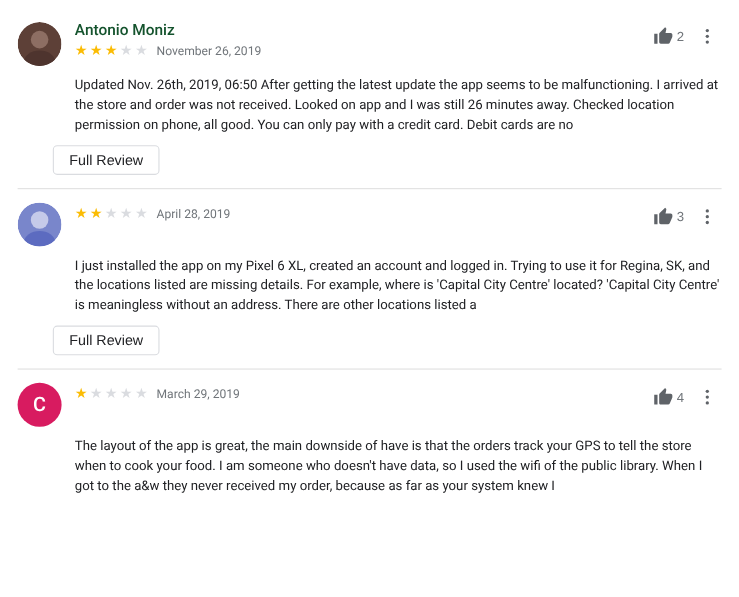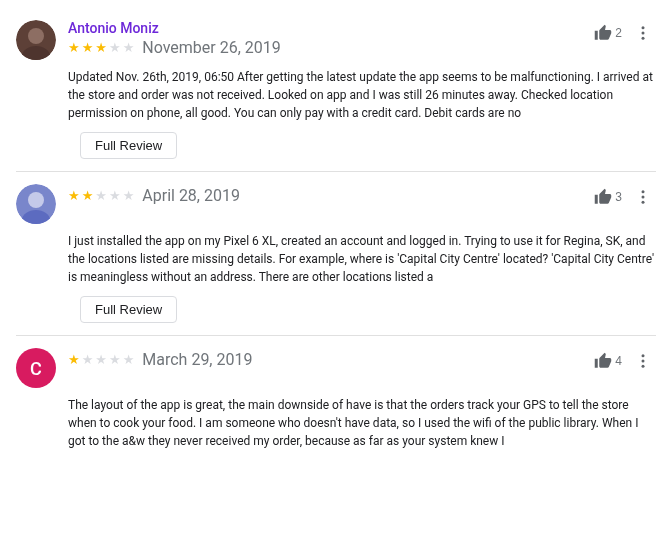--- a/index.html
+++ b/index.html
@@ -58,35 +58,35 @@
       color: #fff;
       flex-shrink: 0;
     }
     .reviewer-info {
       display: flex;
       flex-direction: column;
     }
     .reviewer-name {
       font-size: 14px;
       font-weight: 500;
-      color: #6d28d9;
+      color: #14532d;
     }
     .stars-row {
       display: flex;
       align-items: center;
       gap: 2px;
       margin-top: 2px;
     }
     .star {
       font-size: 13px;
     }
     .star.filled { color: #fbbc04; }
     .star.empty { color: #dadce0; }
     .review-date {
-      font-size: 16px;
+      font-size: 11px;
       color: #70757a;
       margin-left: 6px;
     }
     .review-actions {
       display: flex;
       align-items: center;
       gap: 4px;
     }
     .thumbs-up-btn {
       display: flex;
@@ -112,21 +112,21 @@
       display: flex;
       align-items: center;
     }
     .review-text {
       font-size: 12px;
       color: #202124;
       line-height: 1.5;
       margin: 8px 0 10px 52px;
     }
     .full-review-btn {
-      margin-left: 64px;
+      margin-left: 32px;
       display: inline-block;
       font-size: 13px;
       color: #202124;
       border: 1px solid #dadce0;
       border-radius: 4px;
       padding: 5px 14px;
       cursor: pointer;
       background: #fff;
     }
 

